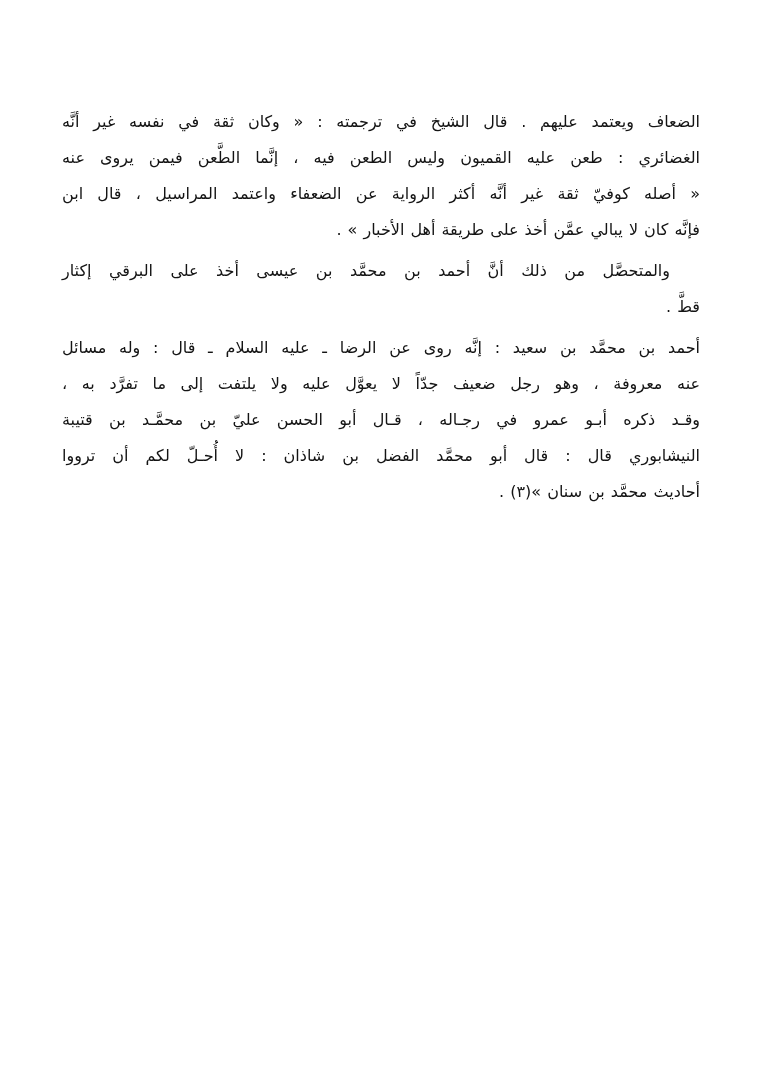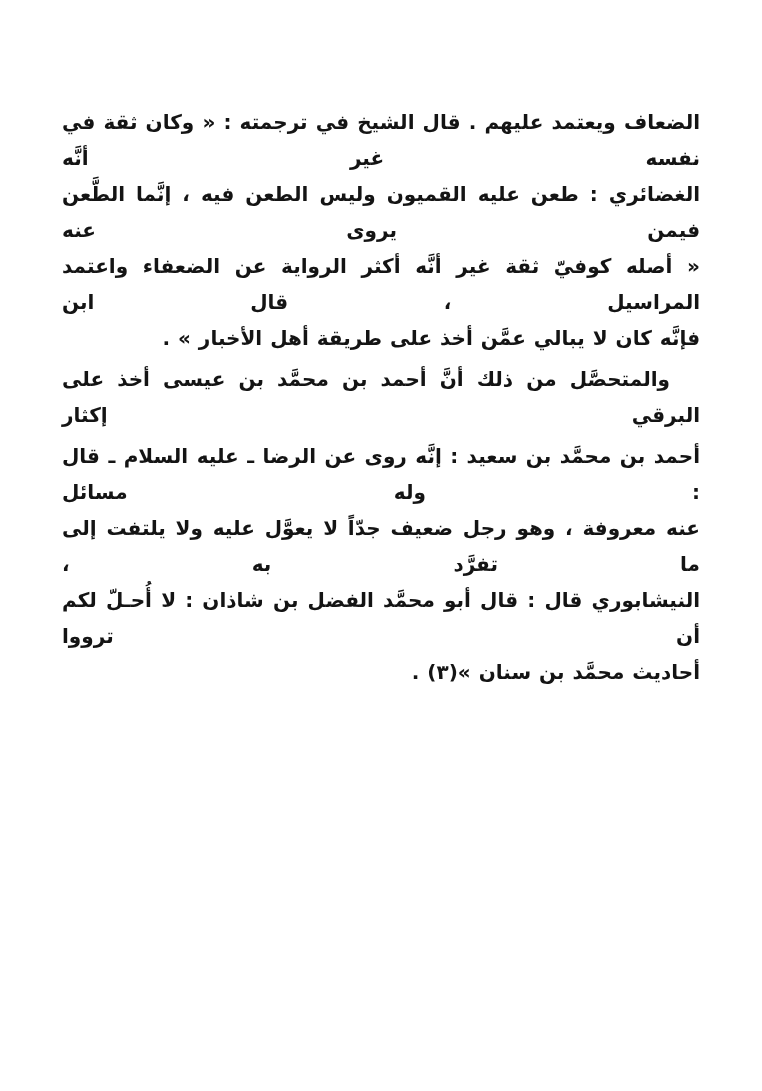--- a/index.html
+++ b/index.html
@@ -19,22 +19,22 @@
   }
   .content {
     position: absolute;
     top: 104px;
     right: 62px;
     width: 638px;
     direction: rtl;
   }
   .para {
     margin: 0 0 5px 0;
-    font-size: 20px;
-    font-weight: bold;
+    font-size: 16px;
+    font-weight: normal;
     line-height: 36px;
   }
   .line {
     text-align: justify;
     text-align-last: justify;
     word-spacing: 1px;
   }
   .line.indent {
     text-indent: 30px;
   }
@@ -50,25 +50,27 @@
 
     <div class="para">
       <div class="line">الضعاف ويعتمد عليهم . قال الشيخ في ترجمته : « وكان ثقة في نفسه غير أنَّه</div>
       <div class="line">الغضائري : طعن عليه القميون وليس الطعن فيه ، إنَّما الطَّعن فيمن يروى عنه</div>
       <div class="line">« أصله كوفيّ ثقة غير أنَّه أكثر الرواية عن الضعفاء واعتمد المراسيل ، قال ابن</div>
       <div class="line end">فإنَّه كان لا يبالي عمَّن أخذ على طريقة أهل الأخبار » .</div>
     </div>
 
     <div class="para">
       <div class="line indent">والمتحصَّل من ذلك أنَّ أحمد بن محمَّد بن عيسى أخذ على البرقي إكثار</div>
+      <div class="line end">قطَّ .</div>
     </div>
 
 
 
     <div class="para">
       <div class="line">أحمد بن محمَّد بن سعيد : إنَّه روى عن الرضا ـ عليه السلام ـ قال : وله مسائل</div>
       <div class="line">عنه معروفة ، وهو رجل ضعيف جدّاً لا يعوَّل عليه ولا يلتفت إلى ما تفرَّد به ،</div>
+      <div class="line">وقـد ذكره أبـو عمرو في رجـاله ، قـال أبو الحسن عليّ بن محمَّـد بن قتيبة</div>
       <div class="line">النيشابوري قال : قال أبو محمَّد الفضل بن شاذان : لا أُحـلّ لكم أن ترووا</div>
       <div class="line end">أحاديث محمَّد بن سنان »(٣) .</div>
     </div>
 
   </div>
 </div>
 
 </body></html>

